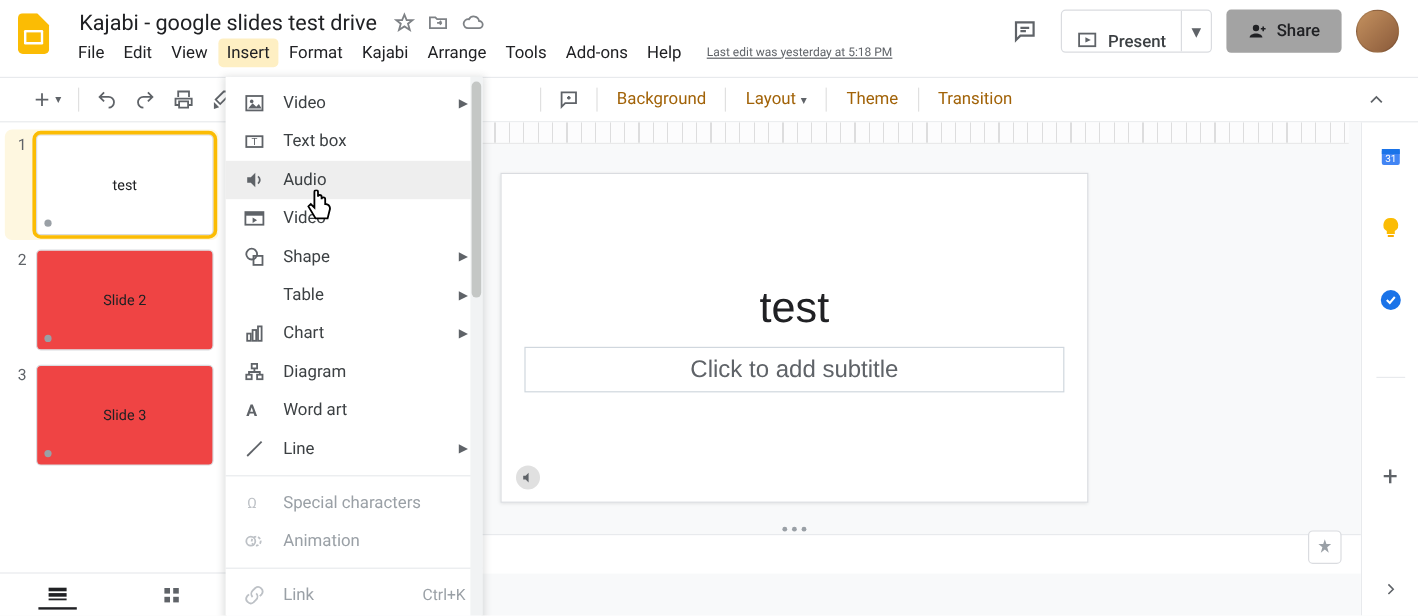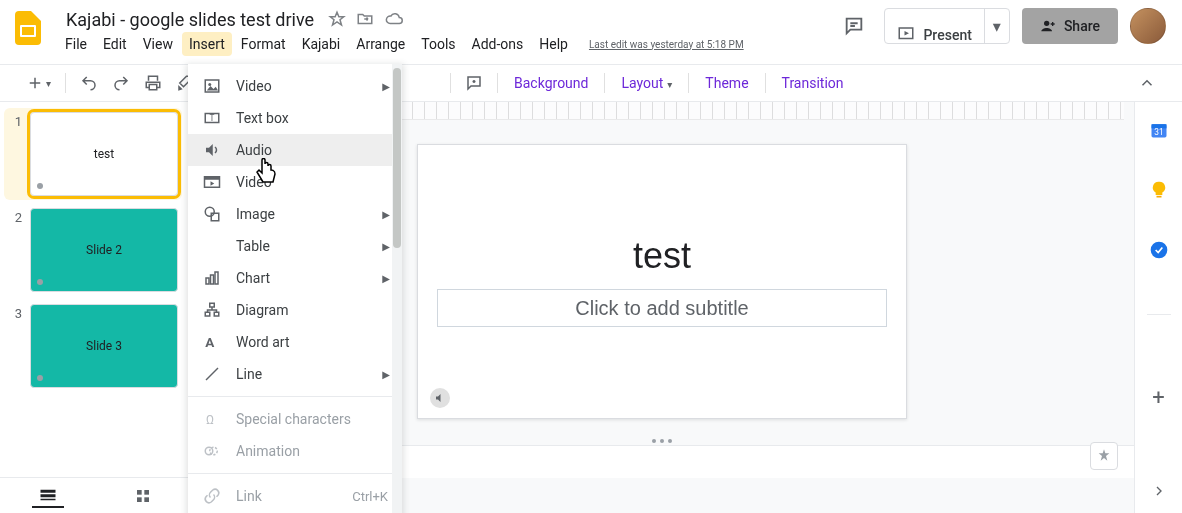--- a/index.html
+++ b/index.html
@@ -22,32 +22,32 @@
 .present-group { display: flex; border: 1px solid #dadce0; border-radius: 4px; height: 36px; overflow: hidden; }
 .present-btn { display: flex; align-items: flex-end; gap: 8px; padding: 0 12px; font-size: 14px; cursor: pointer; color:#3c4043; font-weight:500;}
 .present-drop { border-left: 1px solid #dadce0; display: flex; align-items: center; padding: 0 8px; cursor: pointer; color:#5f6368;}
 .share-btn { background: #a3a3a3; color: #202124; font-size: 14px; font-weight: 500; padding: 0 18px; height: 36px; border-radius: 4px; display: flex; align-items: center; gap: 8px; cursor: pointer; }
 .avatar { width: 36px; height: 36px; border-radius: 50%; background: linear-gradient(135deg,#c4915f,#8a5a3a); border: 1px solid rgba(0,0,0,.1); }
 
 
 .toolbar { height: 38px; border-top: 1px solid #e8eaed; border-bottom: 1px solid #e8eaed; display: flex; align-items: center; padding: 0 20px; gap: 2px; background:#fff;}
 .tb-item { padding: 4px 6px; display: flex; align-items: center; color: #5f6368; border-radius: 2px; cursor: pointer; }
 .tb-sep { width: 1px; height: 20px; background: #e0e0e0; margin: 0 6px; }
-.tb-text { font-size: 14px; padding: 4px 8px; color:#6d28d9; cursor:pointer; }
+.tb-text { font-size: 14px; padding: 4px 8px; color:#a16207; cursor:pointer; }
 .tb-text.wdrop::after { content:"▾"; font-size:10px; margin-left:4px; color:#5f6368; }
 .collapse-arrow { margin-left: auto; }
 
 
 .body { display: flex; height: calc(100% - 102px); }
 
 
 .sidebar-thumbs { width: 190px; padding: 10px 12px 0 8px; overflow-y: auto; }
 .thumb-row { display: flex; gap: 8px; margin-bottom: 12px; }
 .thumb-num { font-size: 13px; color: #5f6368; width: 14px; text-align: right; padding-top: 2px;}
-.thumb { width: 148px; height: 84px; border: 1px solid #dadce0; border-radius: 4px; background: #14b8a6; display: flex; align-items: center; justify-content: center; font-size: 12px; color: #202124; position: relative; }
+.thumb { width: 148px; height: 84px; border: 1px solid #dadce0; border-radius: 4px; background: #ef4444; display: flex; align-items: center; justify-content: center; font-size: 12px; color: #202124; position: relative; }
 .thumb.selected { outline: 3px solid #fbbc04; outline-offset: 0; background:#fff; }
 .thumb-row.selected-row { background:#fef7e0; border-radius:6px; padding:4px; margin:-4px -4px 8px -4px; }
 .thumb-dot { position:absolute; left:6px; bottom:6px; width:6px; height:6px; border-radius:50%; background:#9aa0a6; }
 
 .bottom-views { position: absolute; bottom: 0; left: 0; width: 190px; height: 36px; border-top: 1px solid #e8eaed; display: flex; align-items: center; justify-content: space-around; background:#fff; }
 .view-toggle { width: 32px; height: 24px; display: flex; align-items: center; justify-content: center; color: #5f6368; cursor: pointer; }
 .view-toggle.active { border-bottom: 2px solid #202124; }
 
 
 .canvas-area { flex: 1; position: relative; background: #f8f9fa; }
@@ -354,21 +354,21 @@
         </span>
         <span>Video</span>
       </div>
       <div class="dd-item">
         <span class="dd-icon">
           <svg width="18" height="18" viewBox="0 0 24 24">
             <circle cx="9" cy="9" r="6" fill="none" stroke="#5f6368" stroke-width="2"></circle>
             <rect x="11" y="11" width="10" height="10" fill="none" stroke="#5f6368" stroke-width="2"></rect>
           </svg>
         </span>
-        <span>Image</span>
+        <span>Shape</span>
         <span class="dd-arrow">▶</span>
       </div>
       <div class="dd-item">
         <span class="dd-icon"></span>
         <span>Table</span>
         <span class="dd-arrow">▶</span>
       </div>
       <div class="dd-item">
         <span class="dd-icon">
           <svg width="18" height="18" viewBox="0 0 24 24">

